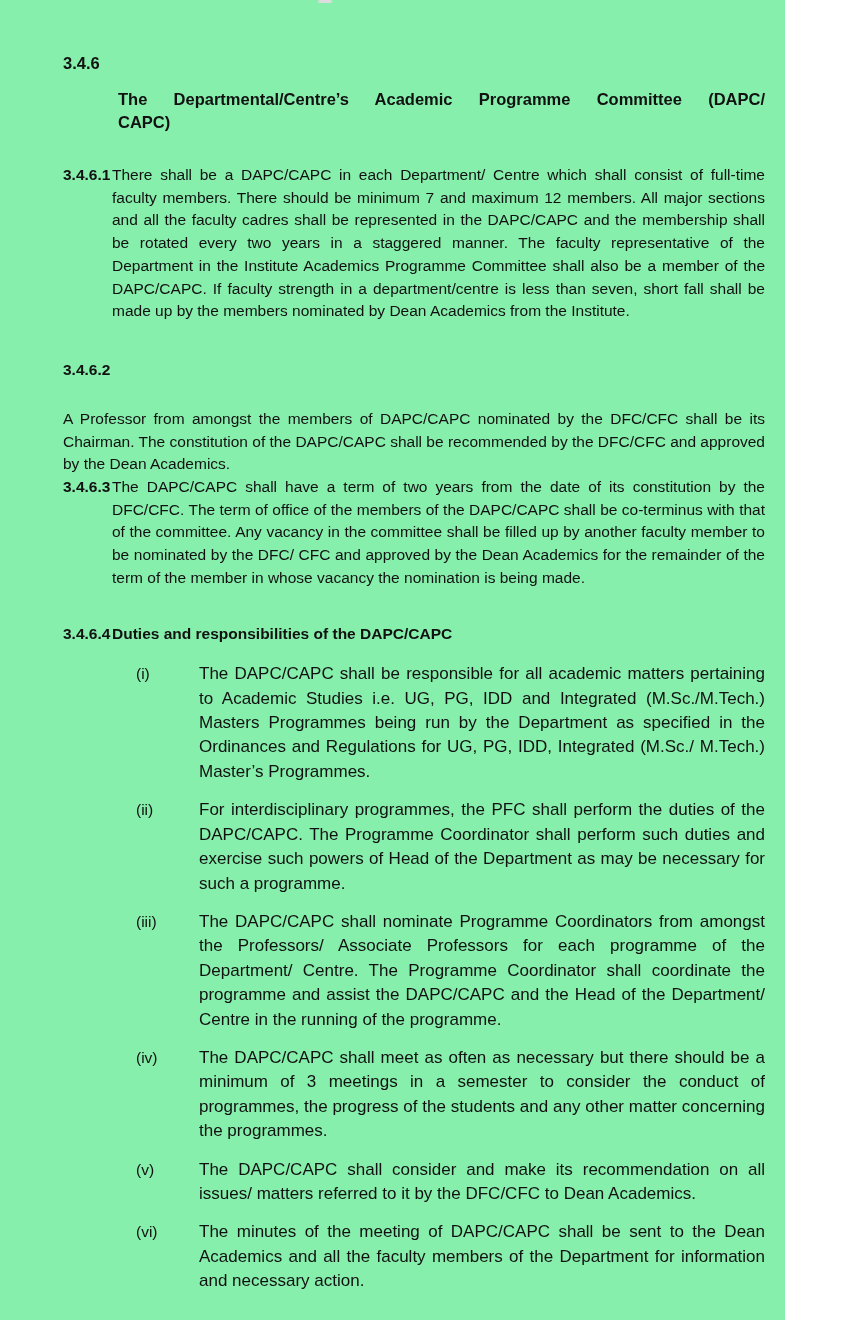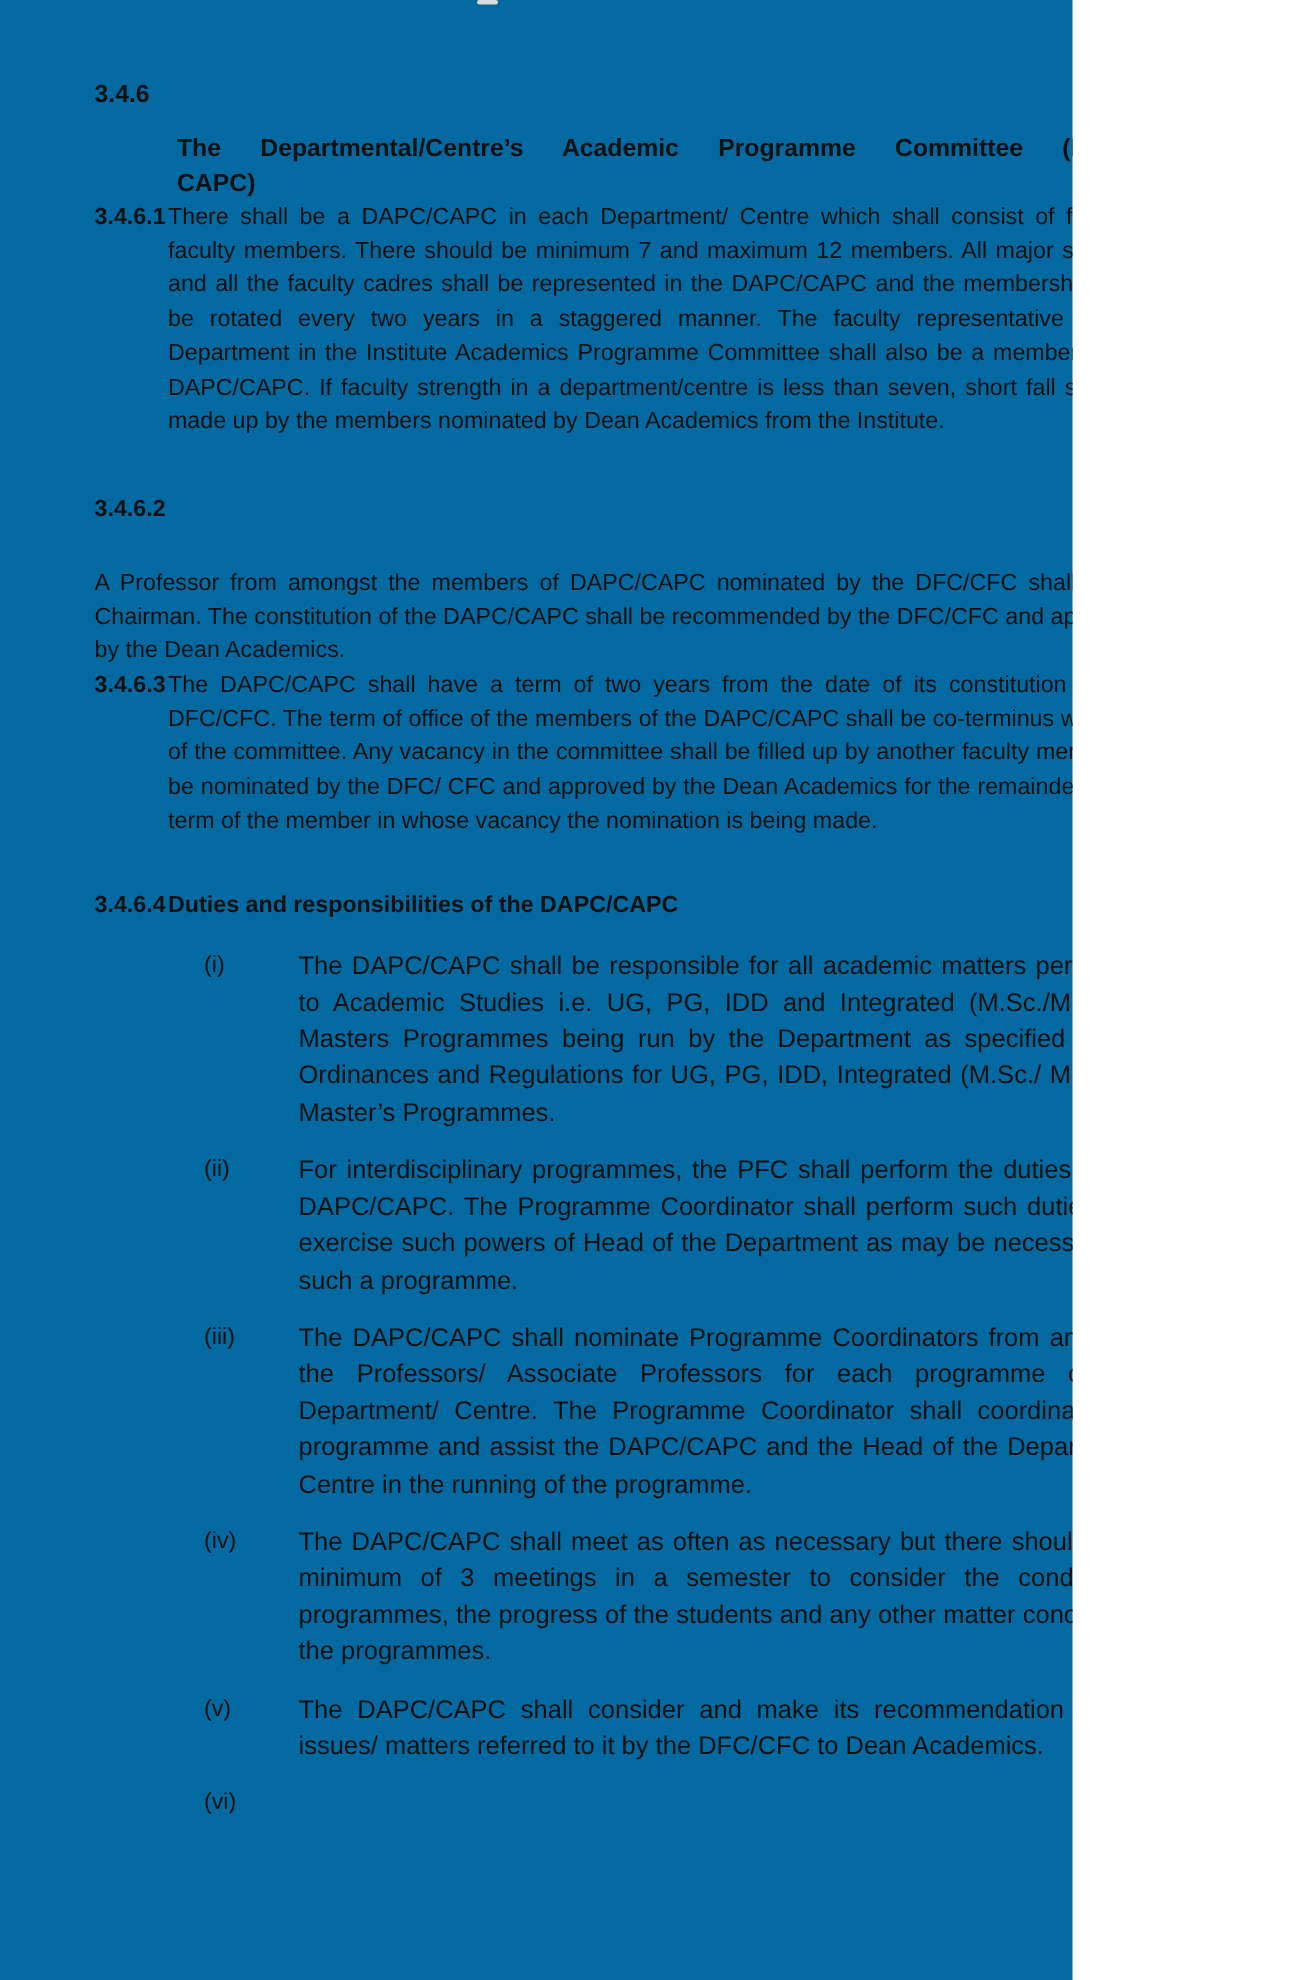--- a/index.html
+++ b/index.html
@@ -2,23 +2,23 @@
 <html><head>
 <meta charset="utf-8">
 <style>
   html, body {
     margin: 0;
     padding: 0;
     background: #ffffff;
   }
   .page {
     position: relative;
-    width: 715px;
+    width: 785px;
     height: 1320px;
-    background: #0369a1;
+    background: #86efac;
     overflow: hidden;
     font-family: "Liberation Sans", sans-serif;
     color: #111111;
   }
   .scan-artifact {
     position: absolute;
     left: 318px;
     top: 0;
     width: 14px;
     height: 3px;
@@ -58,21 +58,21 @@
   }
   .sec.heading .sec-num { flex: 0 0 55px; }
   .h-line1 {
     text-align: justify;
     text-align-last: justify;
     white-space: normal;
     margin-top: 36px;
   }
   .h-line2 { text-align: left; }
   
-  .m-p1 { margin-top: 0; }
+  .m-p1 { margin-top: 30px; }
   .m-p2 { margin-top: 36px; flex-direction: column; }
   .m-p3 { }
   .m-h4 { margin-top: 33px; }
   .subheading { font-weight: bold; text-align: left; }
   .item {
     display: flex;
     align-items: flex-start;
     margin-left: 24px;
     margin-top: 14px;
   }
@@ -146,19 +146,20 @@
           <div class="item-text">The DAPC/CAPC shall meet as often as necessary but there should be a minimum of 3 meetings in a semester to consider the conduct of programmes, the progress of the students and any other matter concerning the programmes.</div>
         </div>
 
         <div class="item">
           <span class="item-marker">(v)</span>
           <div class="item-text">The DAPC/CAPC shall consider and make its recommendation on all issues/ matters referred to it by the DFC/CFC to Dean Academics.</div>
         </div>
 
         <div class="item">
           <span class="item-marker">(vi)</span>
+          <div class="item-text">The minutes of the meeting of DAPC/CAPC shall be sent to the Dean Academics and all the faculty members of the Department for information and necessary action.</div>
         </div>
 
       </div>
     </div>
 
   </div>
 </div>
 
 </body></html>

